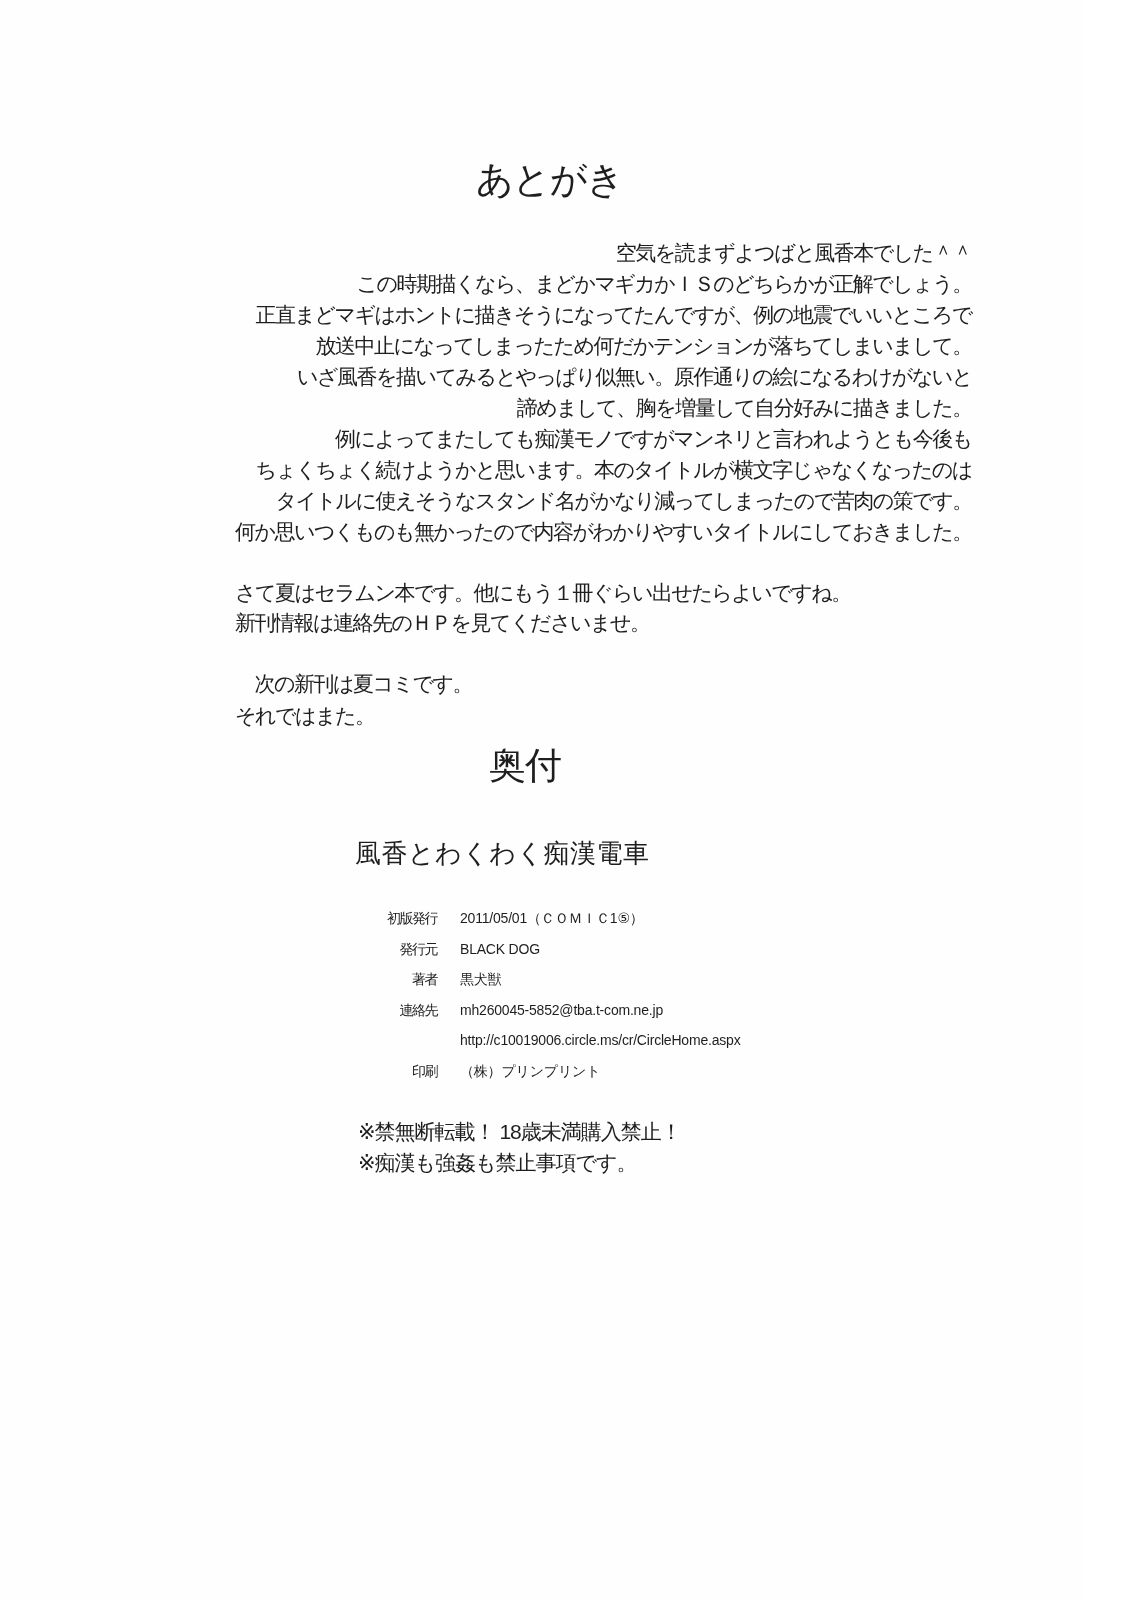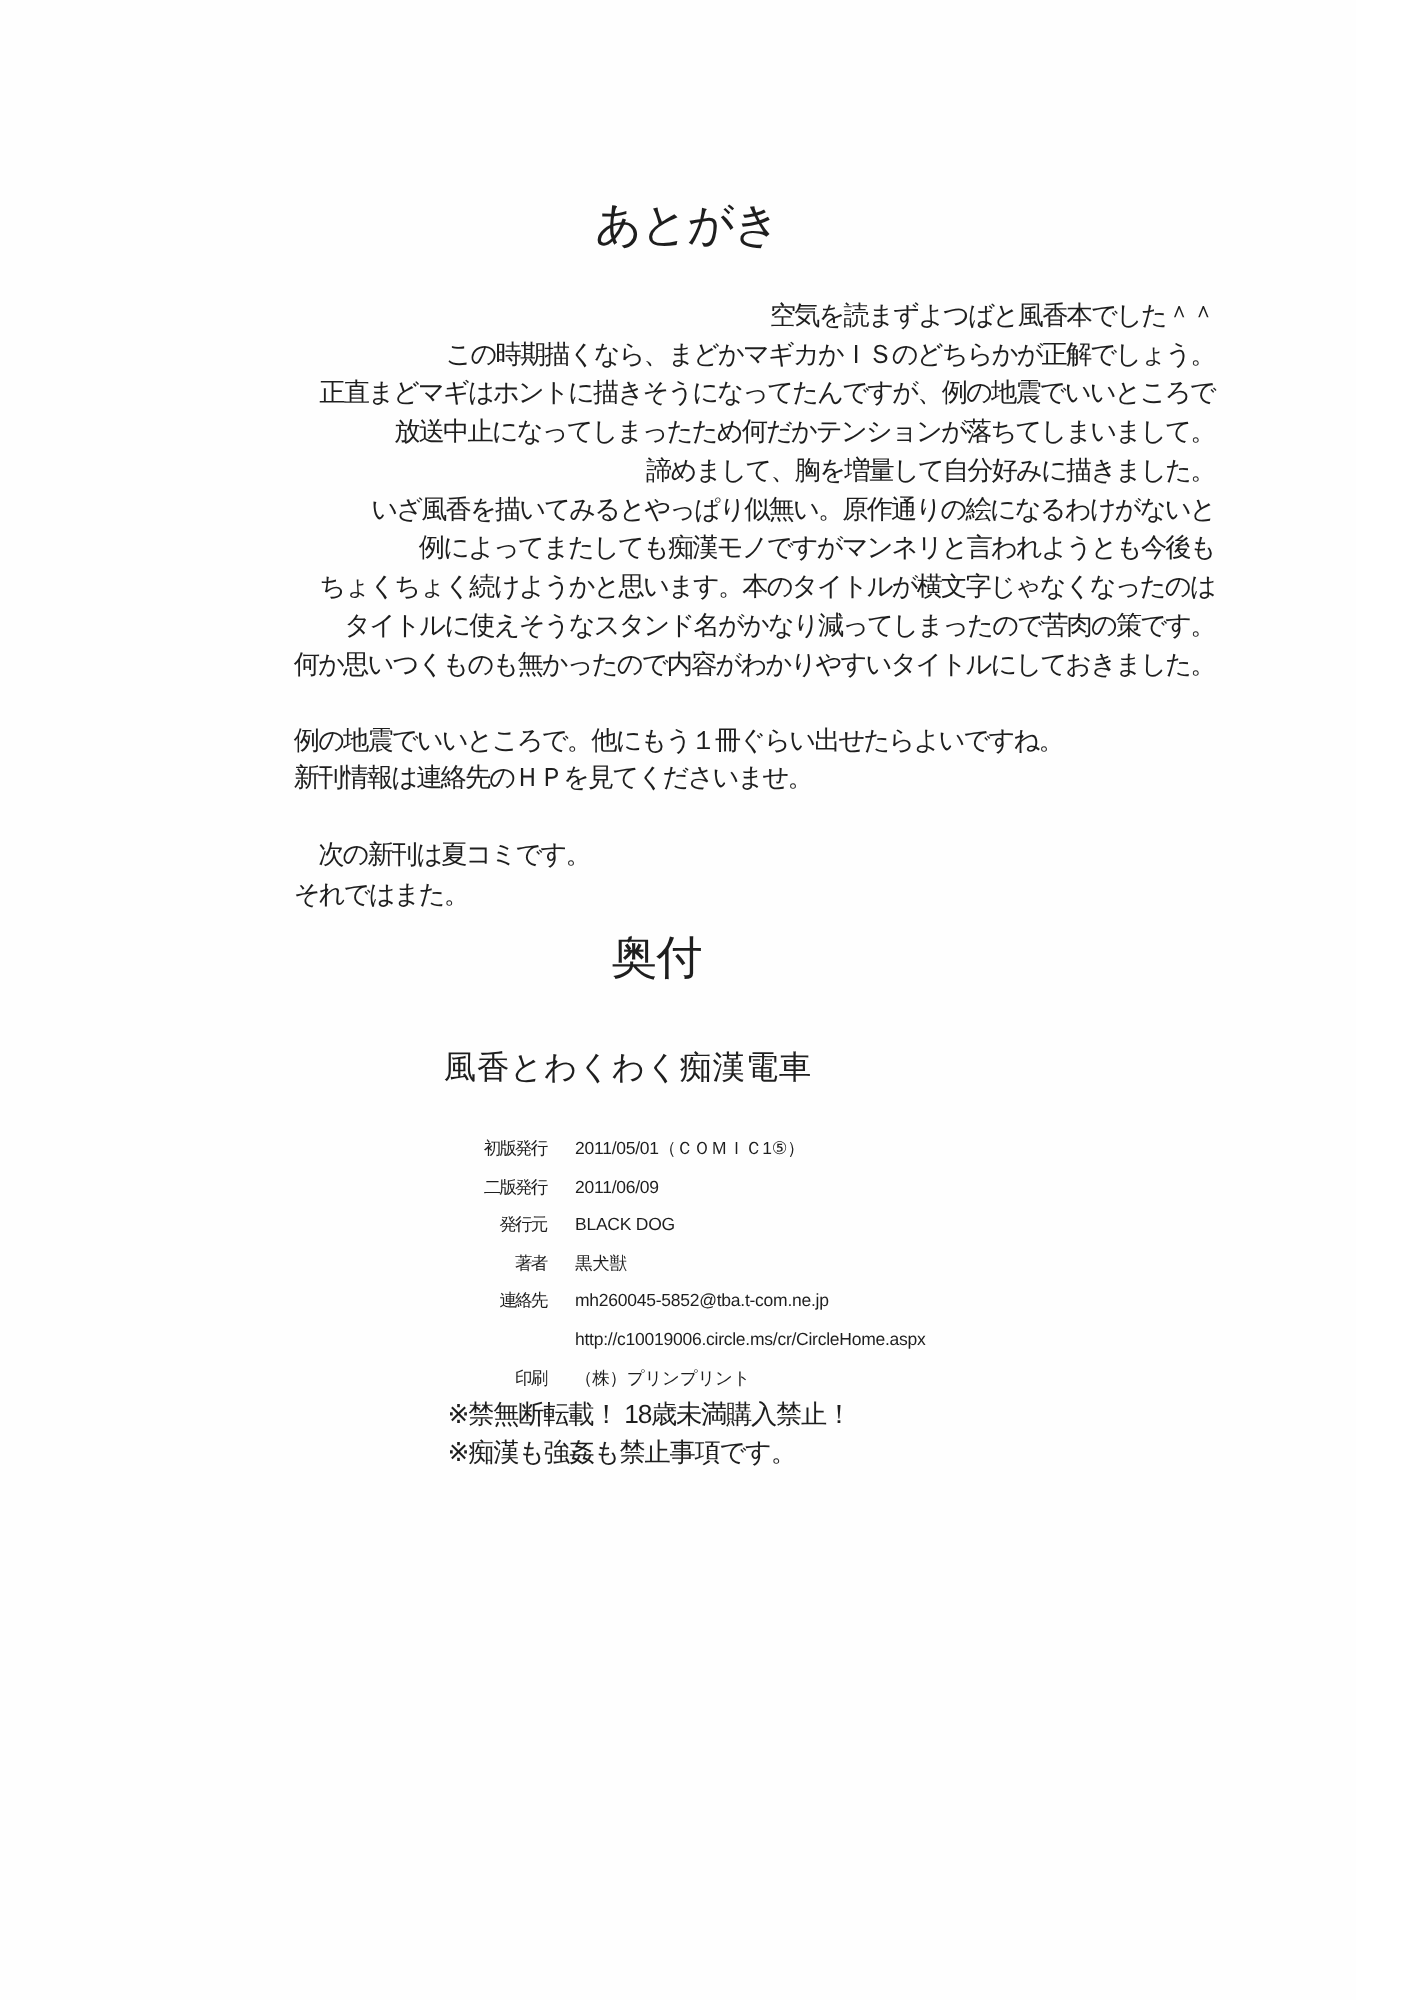--- a/index.html
+++ b/index.html
@@ -83,50 +83,46 @@
 
 <div class="page">
 
   <div class="afterword-title">あとがき</div>
 
   <div class="para para-main">
     <div>　空気を読まずよつばと風香本でした＾＾</div>
     <div>この時期描くなら、まどかマギカかＩＳのどちらかが正解でしょう。</div>
     <div>正直まどマギはホントに描きそうになってたんですが、例の地震でいいところで</div>
     <div>放送中止になってしまったため何だかテンションが落ちてしまいまして。</div>
+    <div>　いざ風香を描いてみるとやっぱり似無い。原作通りの絵になるわけがないと</div>
     <div>諦めまして、胸を増量して自分好みに描きました。</div>
-    <div>　いざ風香を描いてみるとやっぱり似無い。原作通りの絵になるわけがないと</div>
     <div>　例によってまたしても痴漢モノですがマンネリと言われようとも今後も</div>
     <div>ちょくちょく続けようかと思います。本のタイトルが横文字じゃなくなったのは</div>
     <div>タイトルに使えそうなスタンド名がかなり減ってしまったので苦肉の策です。</div>
     <div>何か思いつくものも無かったので内容がわかりやすいタイトルにしておきました。</div>
   </div>
 
   <div class="para para-closing">
-    <div>例の地震でいいところで。他にもう１冊ぐらい出せたらよいですね。</div>
+    <div>さて夏はセラムン本です。他にもう１冊ぐらい出せたらよいですね。</div>
     <div>新刊情報は連絡先のＨＰを見てくださいませ。</div>
   </div>
 
   <div class="para para-signoff">
     <div>　次の新刊は夏コミです。</div>
     <div>それではまた。</div>
   </div>
 
   <div class="colophon-title">奥付</div>
 
   <div class="book-title">風香とわくわく痴漢電車</div>
 
   <div class="colophon-table">
     <div class="crow">
       <span class="lbl">初版発行</span>
       <span class="val">2011/05/01（ＣＯＭＩＣ1⑤）</span>
-    </div>
-    <div class="crow">
-      <span class="lbl">二版発行</span>
-      <span class="val">2011/06/09</span>
     </div>
     <div class="crow">
       <span class="lbl">発行元</span>
       <span class="val">BLACK DOG</span>
     </div>
     <div class="crow">
       <span class="lbl">著者</span>
       <span class="val">黒犬獣</span>
     </div>
     <div class="crow">

